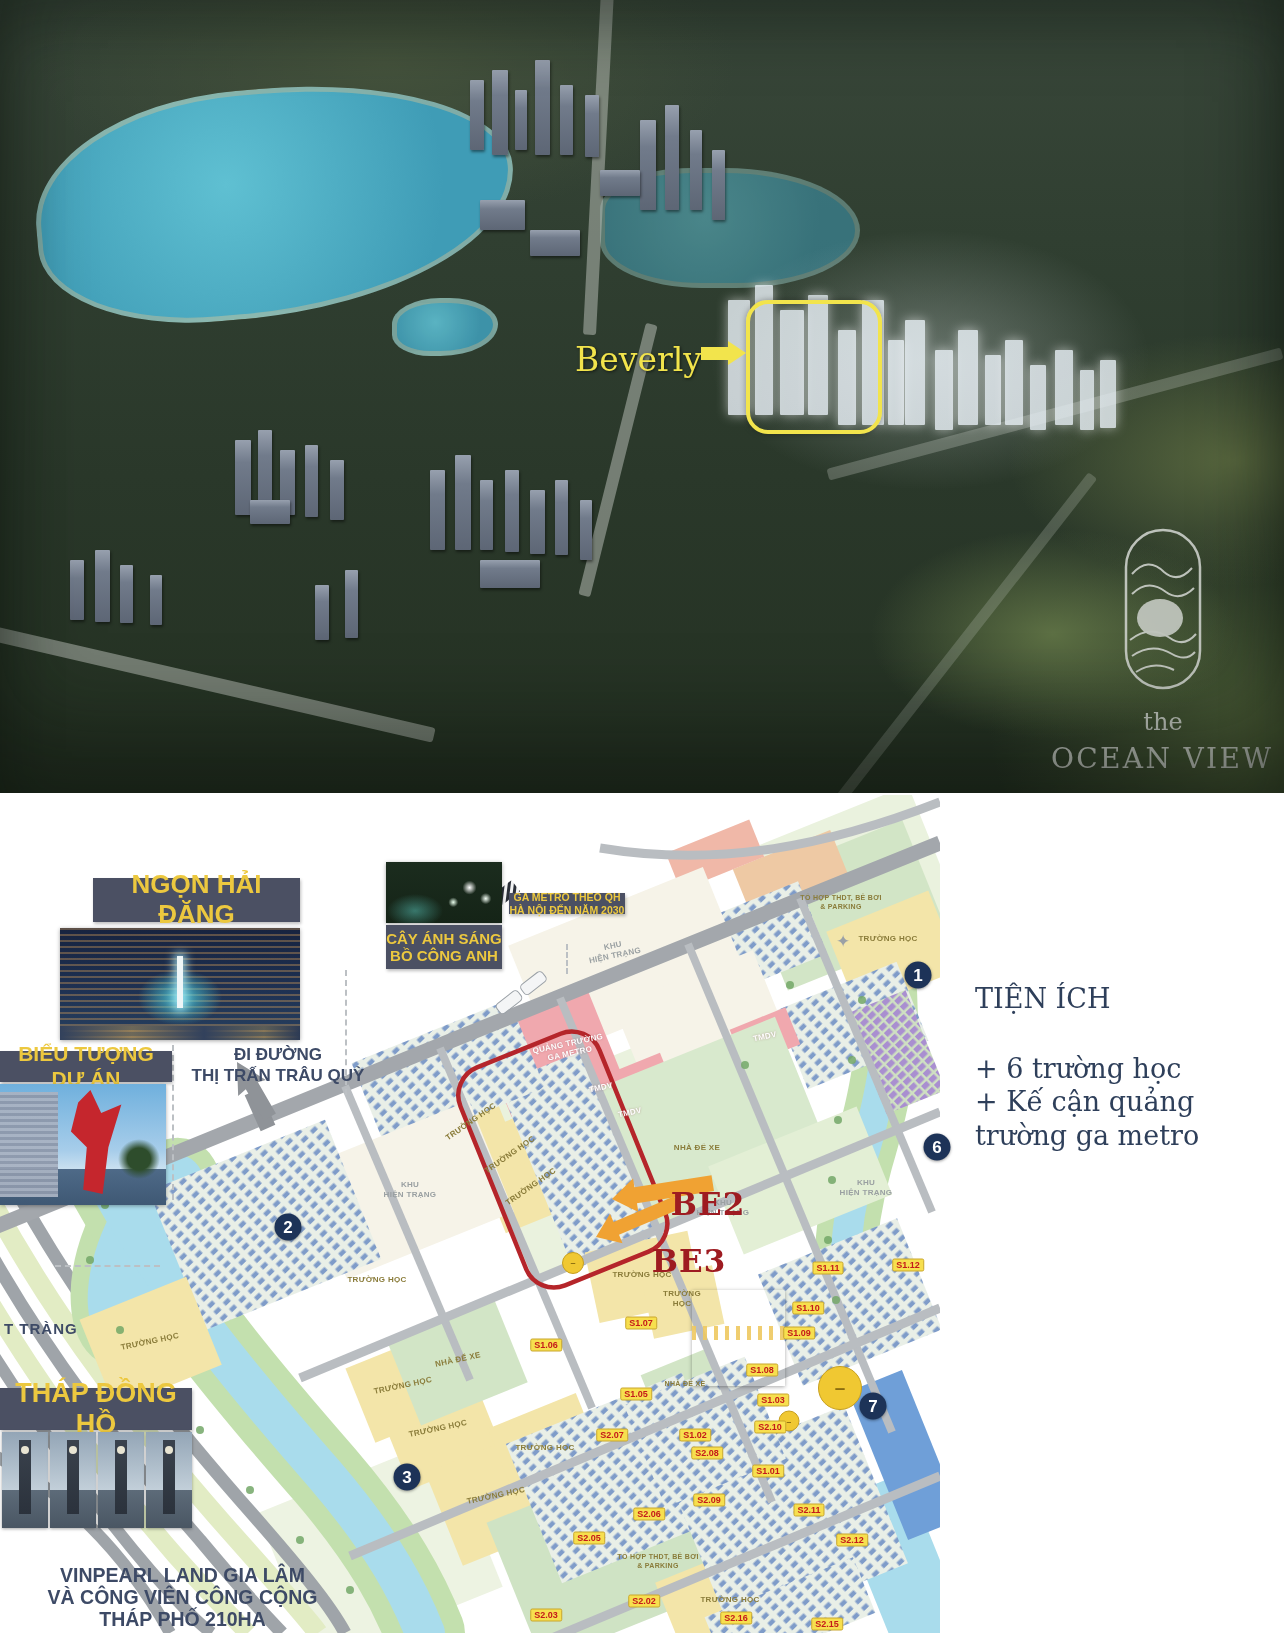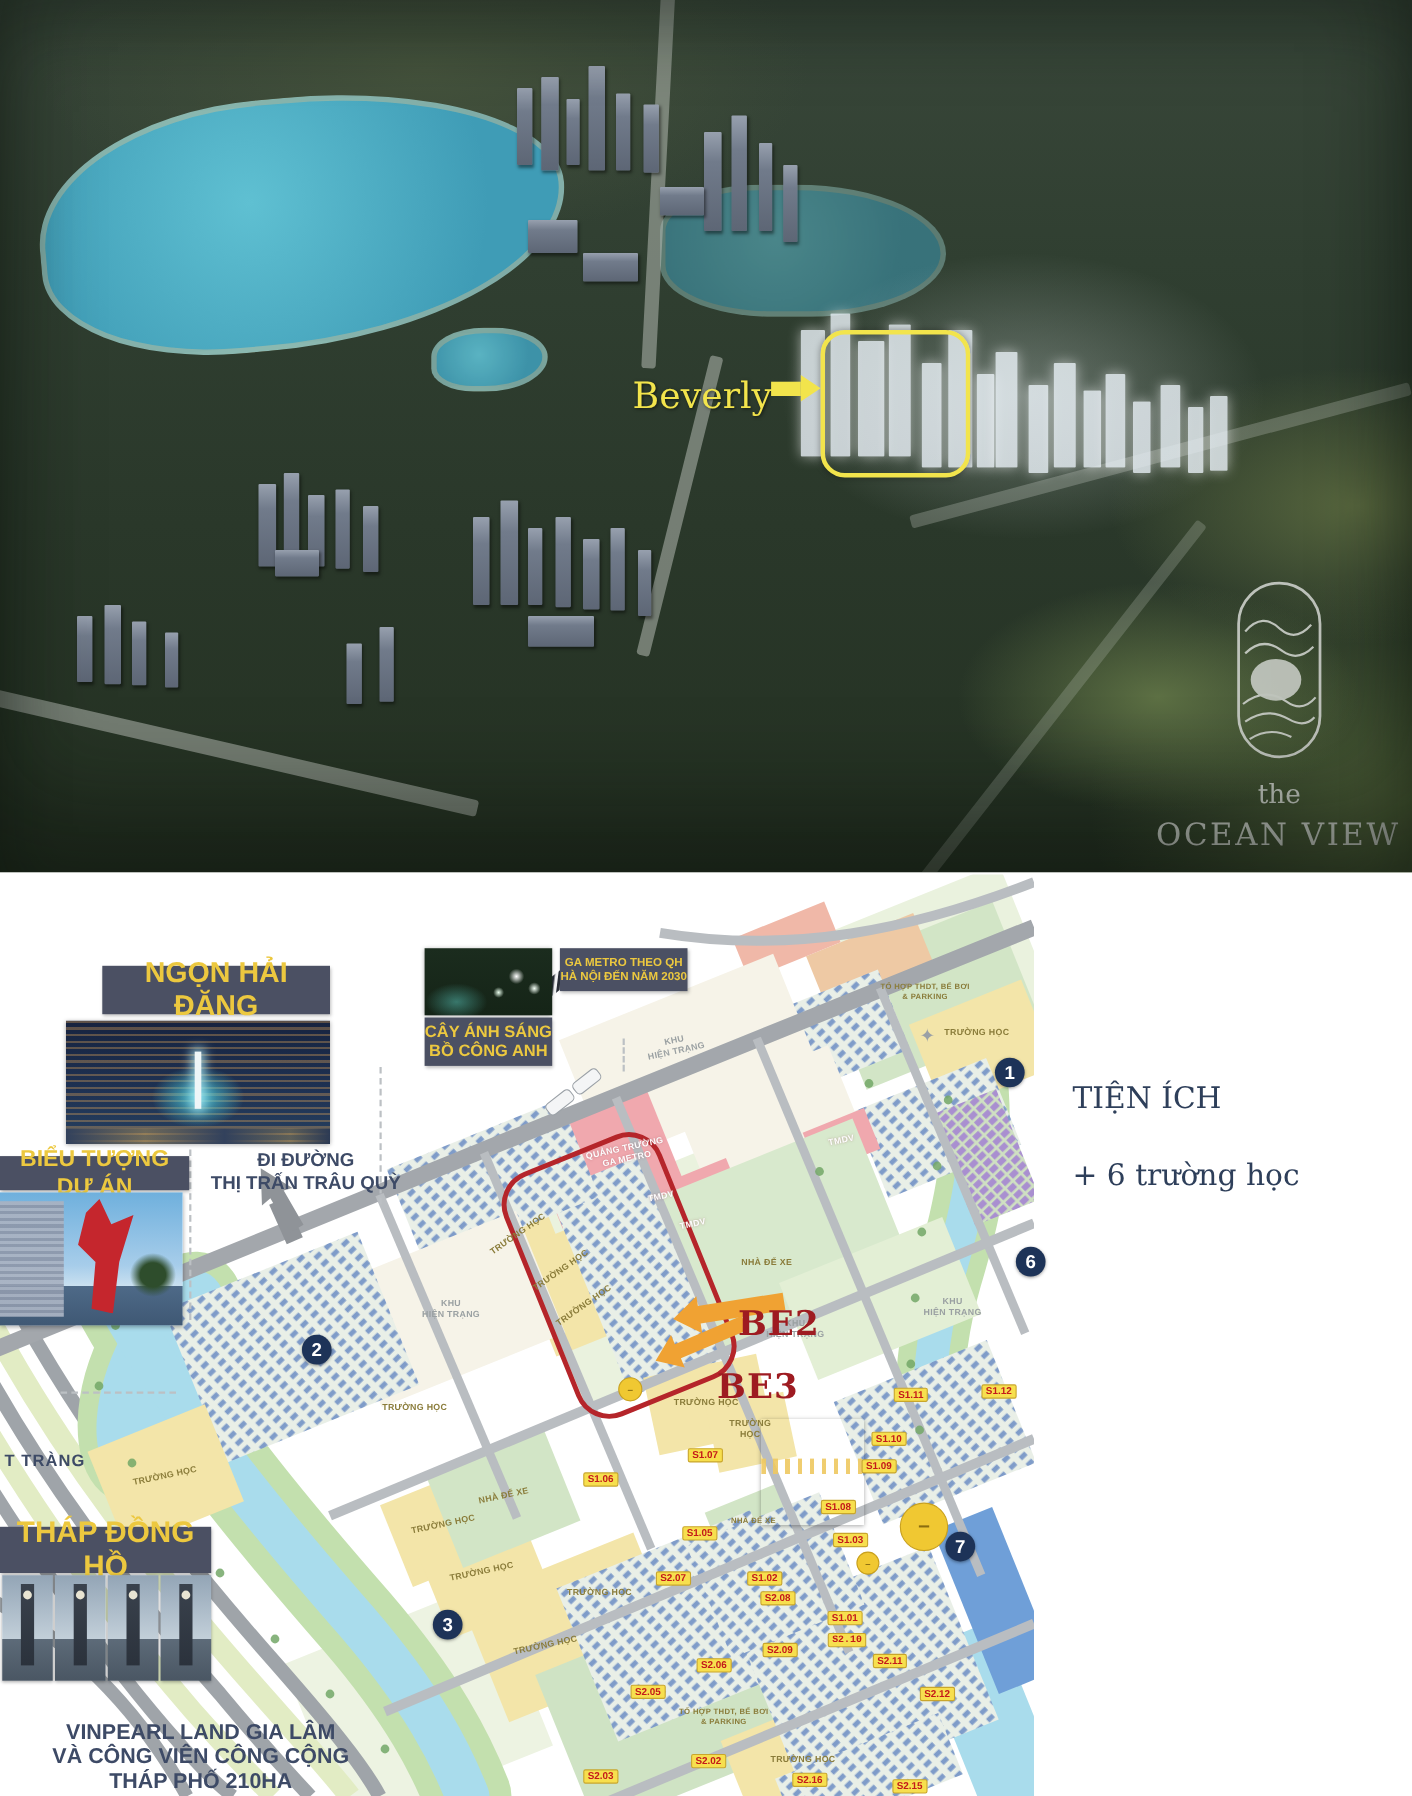--- a/index.html
+++ b/index.html
@@ -42,21 +42,21 @@
   
   .map-svg{left:0;top:795px;}
   .leader{position:absolute;border-left:2px dashed #bcc0c4;}
   .leader.h{border-left:none;border-top:2px dashed #bcc0c4;}
 
   .chip{position:absolute;background:#4b5063;color:#ecc83f;font-weight:bold;
         display:flex;flex-direction:column;align-items:center;justify-content:center;
         text-align:center;line-height:1.15;box-shadow:1px 2px 3px rgba(0,0,0,.25);}
   .chip-ngon{left:93px;top:878px;width:207px;height:44px;font-size:26px;}
   .chip-cay{left:386px;top:925px;width:116px;height:44px;font-size:15px;}
-  .chip-ga{left:509px;top:862px;width:116px;height:39px;font-size:10.5px;}
+  .chip-ga{left:509px;top:893px;width:116px;height:21px;font-size:10.5px;}
   .chip-bieu{left:0;top:1051px;width:172px;height:31px;font-size:21px;}
   .chip-thap{left:0;top:1388px;width:192px;height:42px;font-size:27px;}
 
   .navy-note{position:absolute;color:#3d4a66;font-weight:bold;text-align:center;line-height:1.25;}
   .di-duong{left:188px;top:1044px;width:180px;font-size:17px;}
   .bat-trang{left:4px;top:1320px;font-size:15px;letter-spacing:1px;}
   .vinpearl{left:30px;top:1565px;width:305px;font-size:19.5px;line-height:1.12;}
 
   .photo{position:absolute;box-shadow:0 1px 4px rgba(0,0,0,.35);overflow:hidden;}
   .photo-ngon{left:60px;top:928px;width:240px;height:112px;
@@ -423,21 +423,21 @@
       <div class="lot-badge" style="left: 808px; top: 1308px;">S1.10</div>
       <div class="lot-badge" style="left: 828px; top: 1268px;">S1.11</div>
       <div class="lot-badge" style="left: 908px; top: 1265px;">S1.12</div>
       <div class="lot-badge" style="left: 644px; top: 1601px;">S2.02</div>
       <div class="lot-badge" style="left: 546px; top: 1615px;">S2.03</div>
       <div class="lot-badge" style="left: 589px; top: 1538px;">S2.05</div>
       <div class="lot-badge" style="left: 649px; top: 1514px;">S2.06</div>
       <div class="lot-badge" style="left: 612px; top: 1435px;">S2.07</div>
       <div class="lot-badge" style="left: 707px; top: 1453px;">S2.08</div>
       <div class="lot-badge" style="left: 709px; top: 1500px;">S2.09</div>
-      <div class="lot-badge" style="left: 770px; top: 1491px; font-family: Liberation Mono, monospace;">S2.10</div>
+      <div class="lot-badge" style="left: 770px; top: 1427px;">S2.10</div>
       <div class="lot-badge" style="left: 809px; top: 1510px;">S2.11</div>
       <div class="lot-badge" style="left: 852px; top: 1540px;">S2.12</div>
       <div class="lot-badge" style="left: 827px; top: 1624px;">S2.15</div>
       <div class="lot-badge" style="left: 736px; top: 1618px;">S2.16</div>
       <div class="num-circle" style="left: 918px; top: 975px;">1</div>
       <div class="num-circle" style="left: 288px; top: 1227px;">2</div>
       <div class="num-circle" style="left: 407px; top: 1477px;">3</div>
       <div class="num-circle" style="left: 937px; top: 1147px;">6</div>
       <div class="num-circle" style="left: 873px; top: 1406px;">7</div>
       <div class="ydot" style="left: 573px; top: 1263px; width: 20px; height: 20px; font-size: 9px;">–</div>
@@ -477,15 +477,16 @@
 &amp; PARKING</div>
       <div class="area-label olv" style="left: 658px; top: 1562px; font-size: 7px; transform: translate(-50%, -50%) rotate(0deg);">TỔ HỢP THDT, BỂ BƠI
 &amp; PARKING</div>
     </div>
 
   <div class="abs info">
     <div class="title">
       <div>TIỆN ÍCH</div>
     </div>
     <div class="bullet">+ 6 trường học</div>
+    <div class="bullet">+ Kế cận quảng trường ga metro</div>
   </div>
 
 </div>
 
 </body></html>

